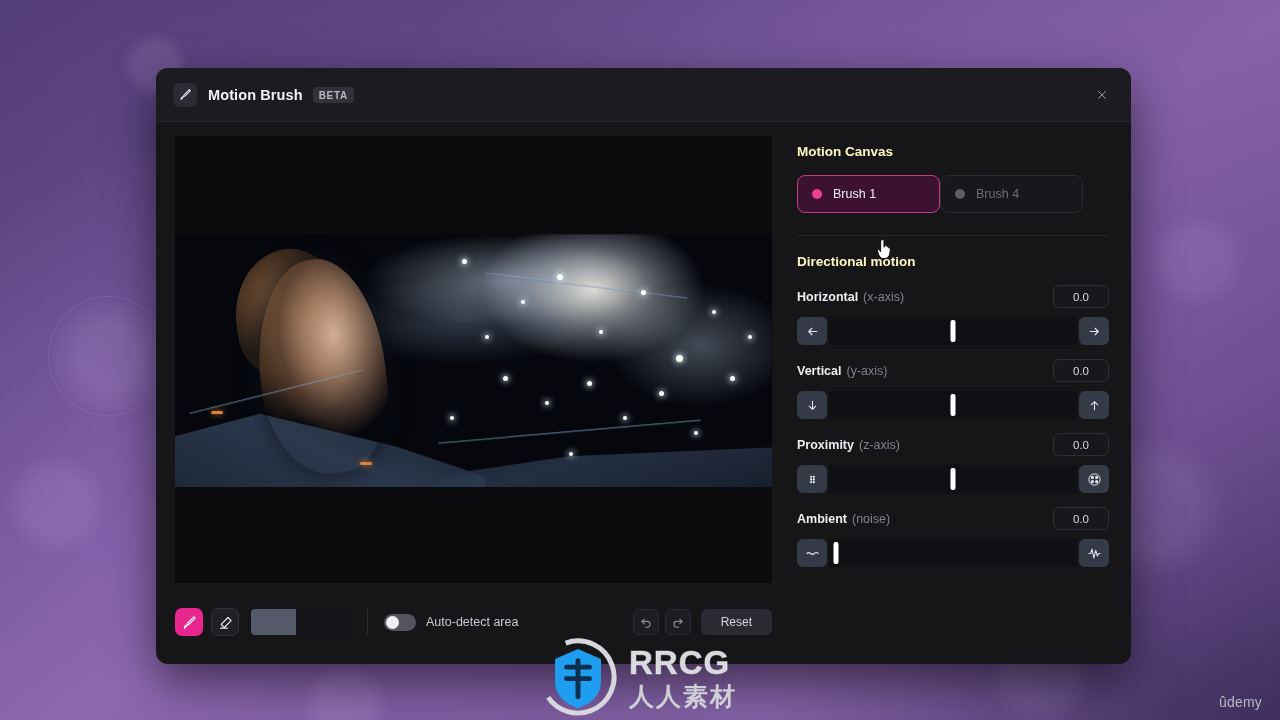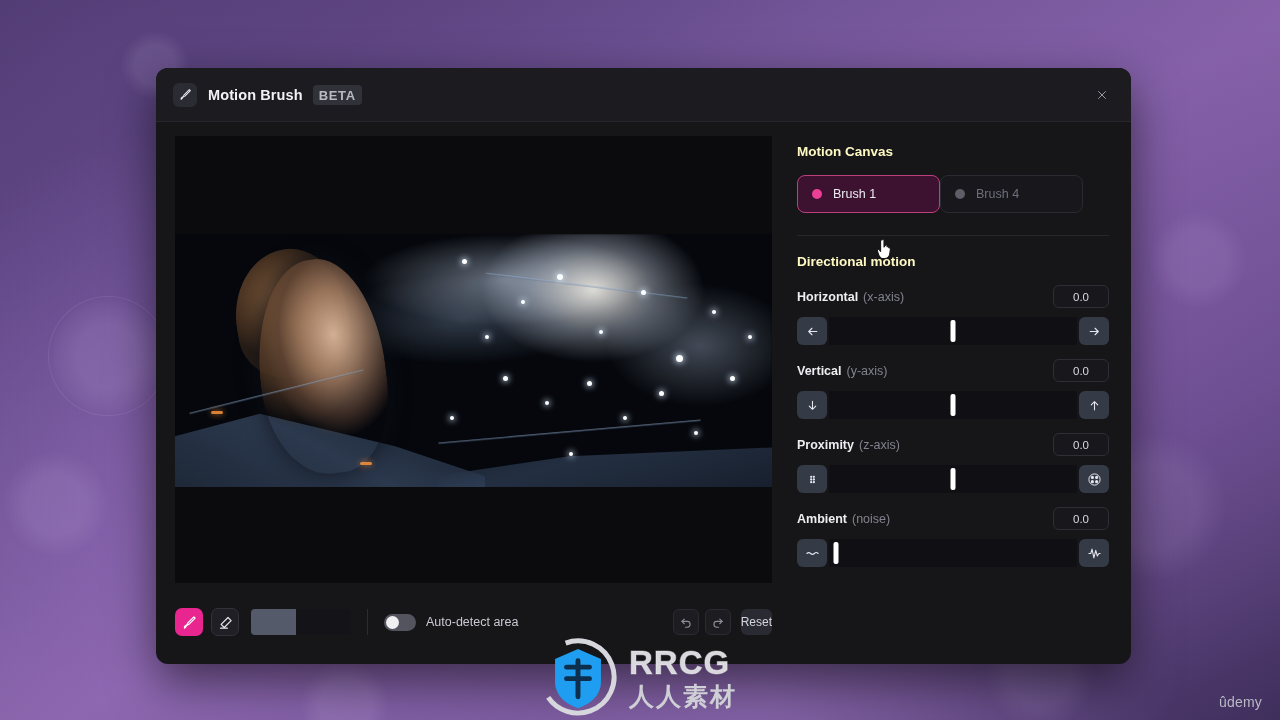--- a/index.html
+++ b/index.html
@@ -63,21 +63,21 @@
     background: #2b2b33;
     display: flex; align-items: center; justify-content: center;
     margin-right: 11px;
   }
   #title-text {
     font-size: 14.5px; font-weight: bold; color: #f2f2f5;
     letter-spacing: .1px;
   }
   #beta-badge {
     margin-left: 10px;
-    font-size: 13px; font-weight: bold; letter-spacing: .7px;
+    font-size: 10px; font-weight: bold; letter-spacing: .7px;
     color: #b9b9c4; background: #31313a;
     padding: 3px 6px 2px; border-radius: 4px;
   }
   #close-btn {
     margin-left: auto; width: 26px; height: 26px;
     display: flex; align-items: center; justify-content: center;
     color: #9a9aa6; border-radius: 5px; cursor: pointer;
   }
 
   
@@ -204,21 +204,21 @@
   }
   #auto-label { margin-left: 10px; font-size: 12.5px; color: #c9c9d2; white-space: nowrap; }
   #history-group { margin-left: auto; display: flex; align-items: center; gap: 6px; }
   .hist-btn {
     width: 26px; height: 26px; border-radius: 6px;
     background: #1c1c21; border: 1px solid #2b2b33;
     display: flex; align-items: center; justify-content: center;
     color: #8e8e99; cursor: pointer;
   }
   #reset-btn {
-    height: 26px; padding: 0 0; border-radius: 6px;
+    height: 26px; padding: 0 20px; border-radius: 6px;
     background: #2a2a32;
     display: flex; align-items: center;
     font-size: 12px; color: #d6d6de; cursor: pointer;
     margin-left: 4px;
     text-align: center;
   }
 
   
   #side-panel {
     flex: 1; min-width: 0;

